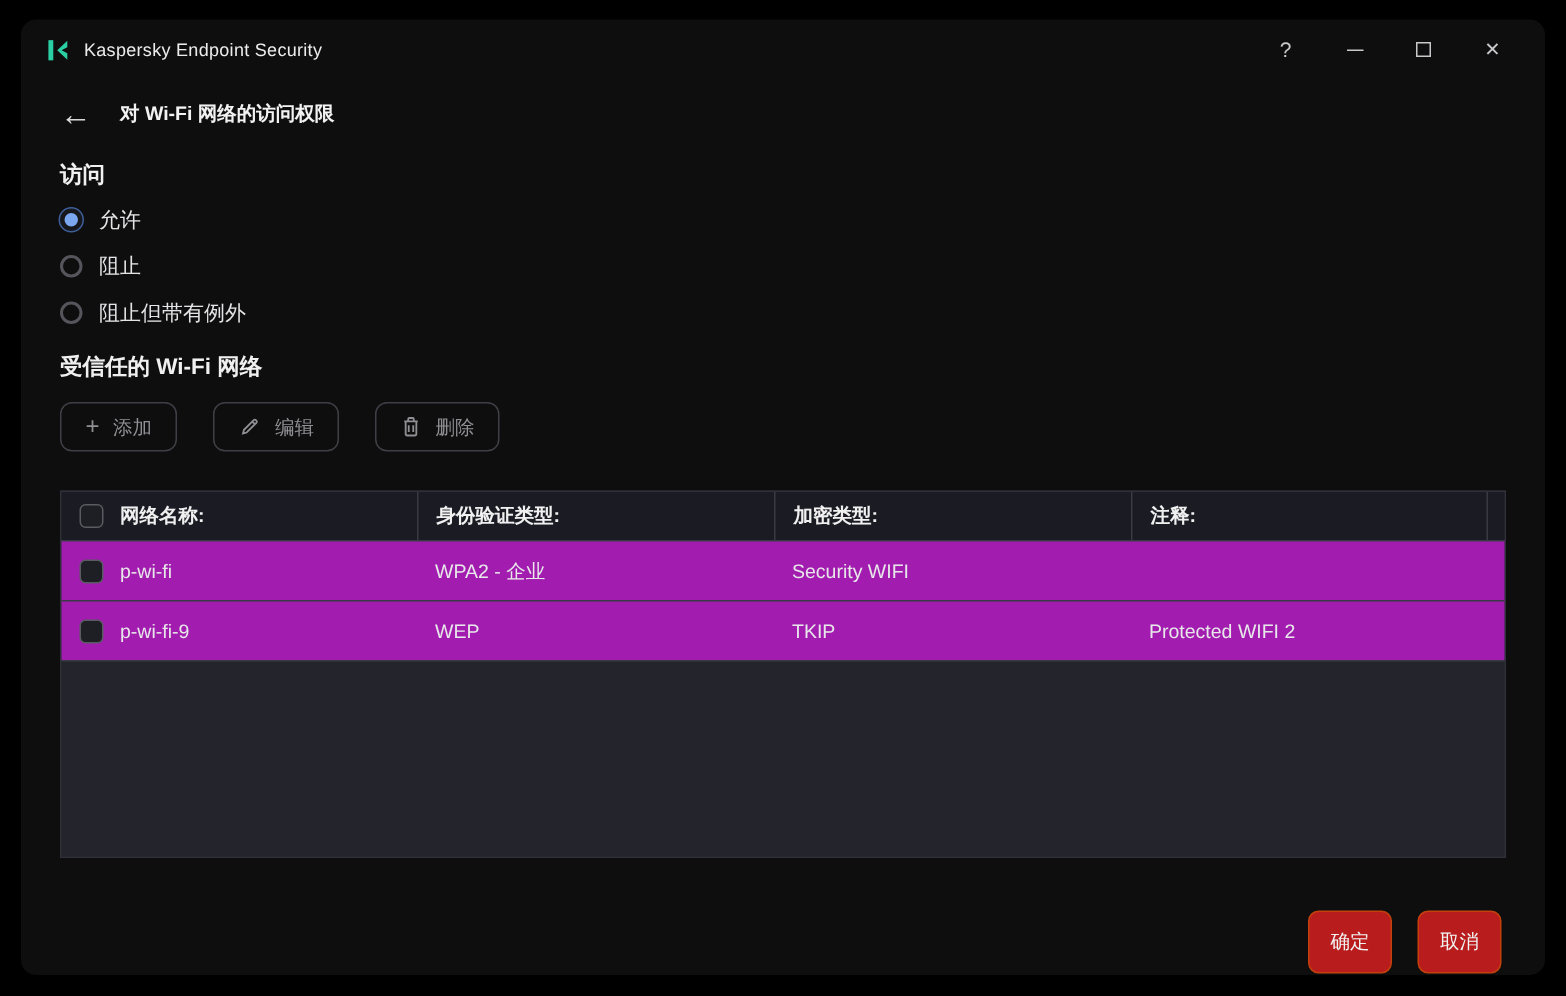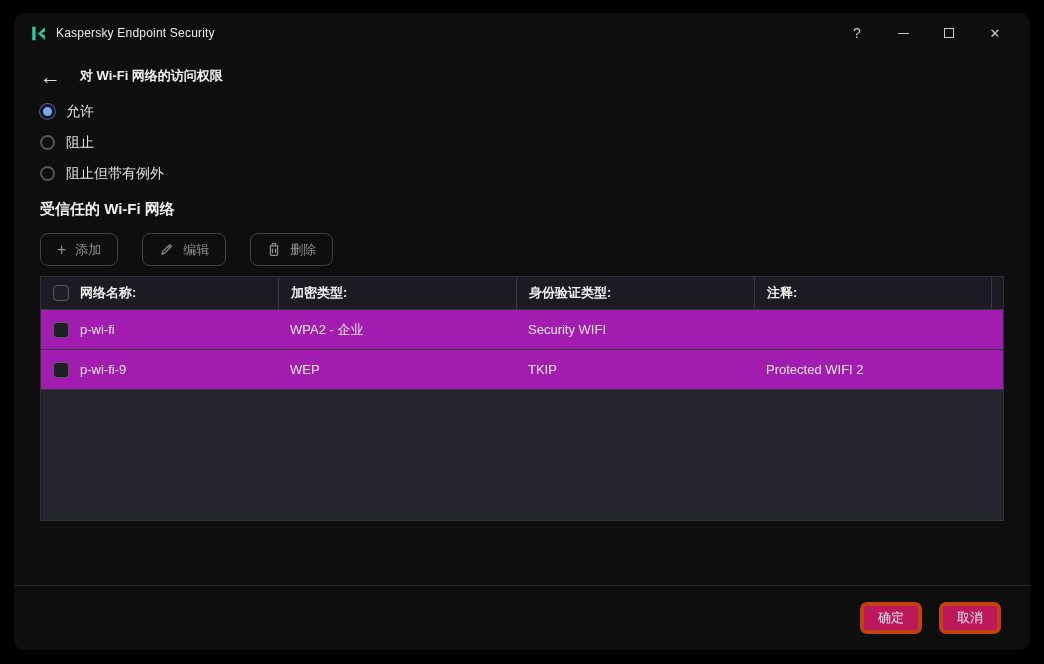--- a/index.html
+++ b/index.html
@@ -38,41 +38,41 @@
   .radio-label { color:#e4e4e6; font-size:14px; margin-left:11px; }
 
   .toolbar { display:flex; margin-top:14px; }
   .tool-btn { display:flex; align-items:center; height:33px; padding:0 16px; margin-right:24px;
               border:1px solid #3f3f46; border-radius:8px; background:transparent;
               color:#8f8f94; font-size:13px; cursor:default; }
   .tool-btn .t-icon { margin-right:9px; display:flex; align-items:center; }
   .plus-glyph { font-size:16px; line-height:1; color:#8f8f94; }
 
   
-  .table { margin-top:10px; height:245px; border:1px solid #30303a; background:#24242c;
+  .table { margin-top:26px; height:245px; border:1px solid #30303a; background:#24242c;
            display:flex; flex-direction:column; }
   .t-grid { display:grid; grid-template-columns:237px 238px 238px 1fr 12px; align-items:center; }
   .t-head { height:32px; background:#1b1b23; flex:0 0 auite; flex-shrink:0; }
   .t-head .t-cell { color:#f0f0f0; font-size:13px; font-weight:bold;
                     border-left:1px solid #3a3a45; height:32px; display:flex; align-items:center; padding:0 12px; }
   .t-head .t-cell.first { border-left:none; }
   .t-head .t-spacer { border-left:1px solid #3a3a45; height:32px; }
   .t-row { height:40px; background:#a21caf; border-top:1px solid #3a3a44; flex-shrink:0; }
   .t-row .t-cell { color:#e8e8ea; font-size:13px; padding:0 12px; display:flex; align-items:center; }
   .t-empty { flex:1; background:#24242c; border-top:1px solid #3a3a44; }
   .cell-check { display:flex; align-items:center; }
   .checkbox { width:16px; height:16px; border:1px solid #5a5a62; border-radius:4px;
               background:#1e1e25; margin-right:11px; flex:0 0 auto; }
 
   
   .footer-sep { height:1px; background:#2b2b2d; margin-top:24px; }
   .footer { height:64px; display:flex; align-items:center; justify-content:flex-end;
             padding:0 29px; flex:0 0 auto; }
-  .f-btn { min-width:46px; height:32px; padding:0 14px; border:4px solid #c2410c; border-radius:7px;
-           background:#be185d; color:#f2f2f2; font-size:13px; cursor:default;
+  .f-btn { min-width:46px; height:42px; padding:0 14px; border:1px solid #c2410c; border-radius:7px;
+           background:#b91c1c; color:#f2f2f2; font-size:13px; cursor:default;
            font-family:"Liberation Sans","DejaVu Sans",sans-serif; }
   .f-btn + .f-btn { margin-left:17px; }
 </style>
 </head>
 <body>
 
 <div class="window">
 
   <div class="titlebar">
     <span class="k-logo">
@@ -93,20 +93,21 @@
     <div class="tb-btn close">✕</div>
   </div>
 
   <div class="content">
 
     <div class="page-header">
       <span class="back-btn">←</span>
       <span class="page-title">对 Wi-Fi 网络的访问权限</span>
     </div>
 
+    <div class="section-label">访问</div>
 
     <div class="radio-group">
       <div class="radio-row">
         <span class="radio selected"></span>
         <span class="radio-label">允许</span>
       </div>
       <div class="radio-row">
         <span class="radio"></span>
         <span class="radio-label">阻止</span>
       </div>
@@ -145,24 +146,24 @@
       </button>
     </div>
 
     <div class="table">
       <div class="t-grid t-head">
         <div class="t-cell first cell-check">
           <span class="checkbox"></span>
           <span>网络名称:</span>
         </div>
         <div class="t-cell">
+          <span>身份验证类型:</span>
+        </div>
+        <div class="t-cell">
           <span>加密类型:</span>
-        </div>
-        <div class="t-cell">
-          <span>身份验证类型:</span>
         </div>
         <div class="t-cell">
           <span>注释:</span>
         </div>
         <div class="t-spacer"></div>
       </div>
 
       <div class="t-grid t-row">
         <div class="t-cell cell-check">
           <span class="checkbox"></span>

